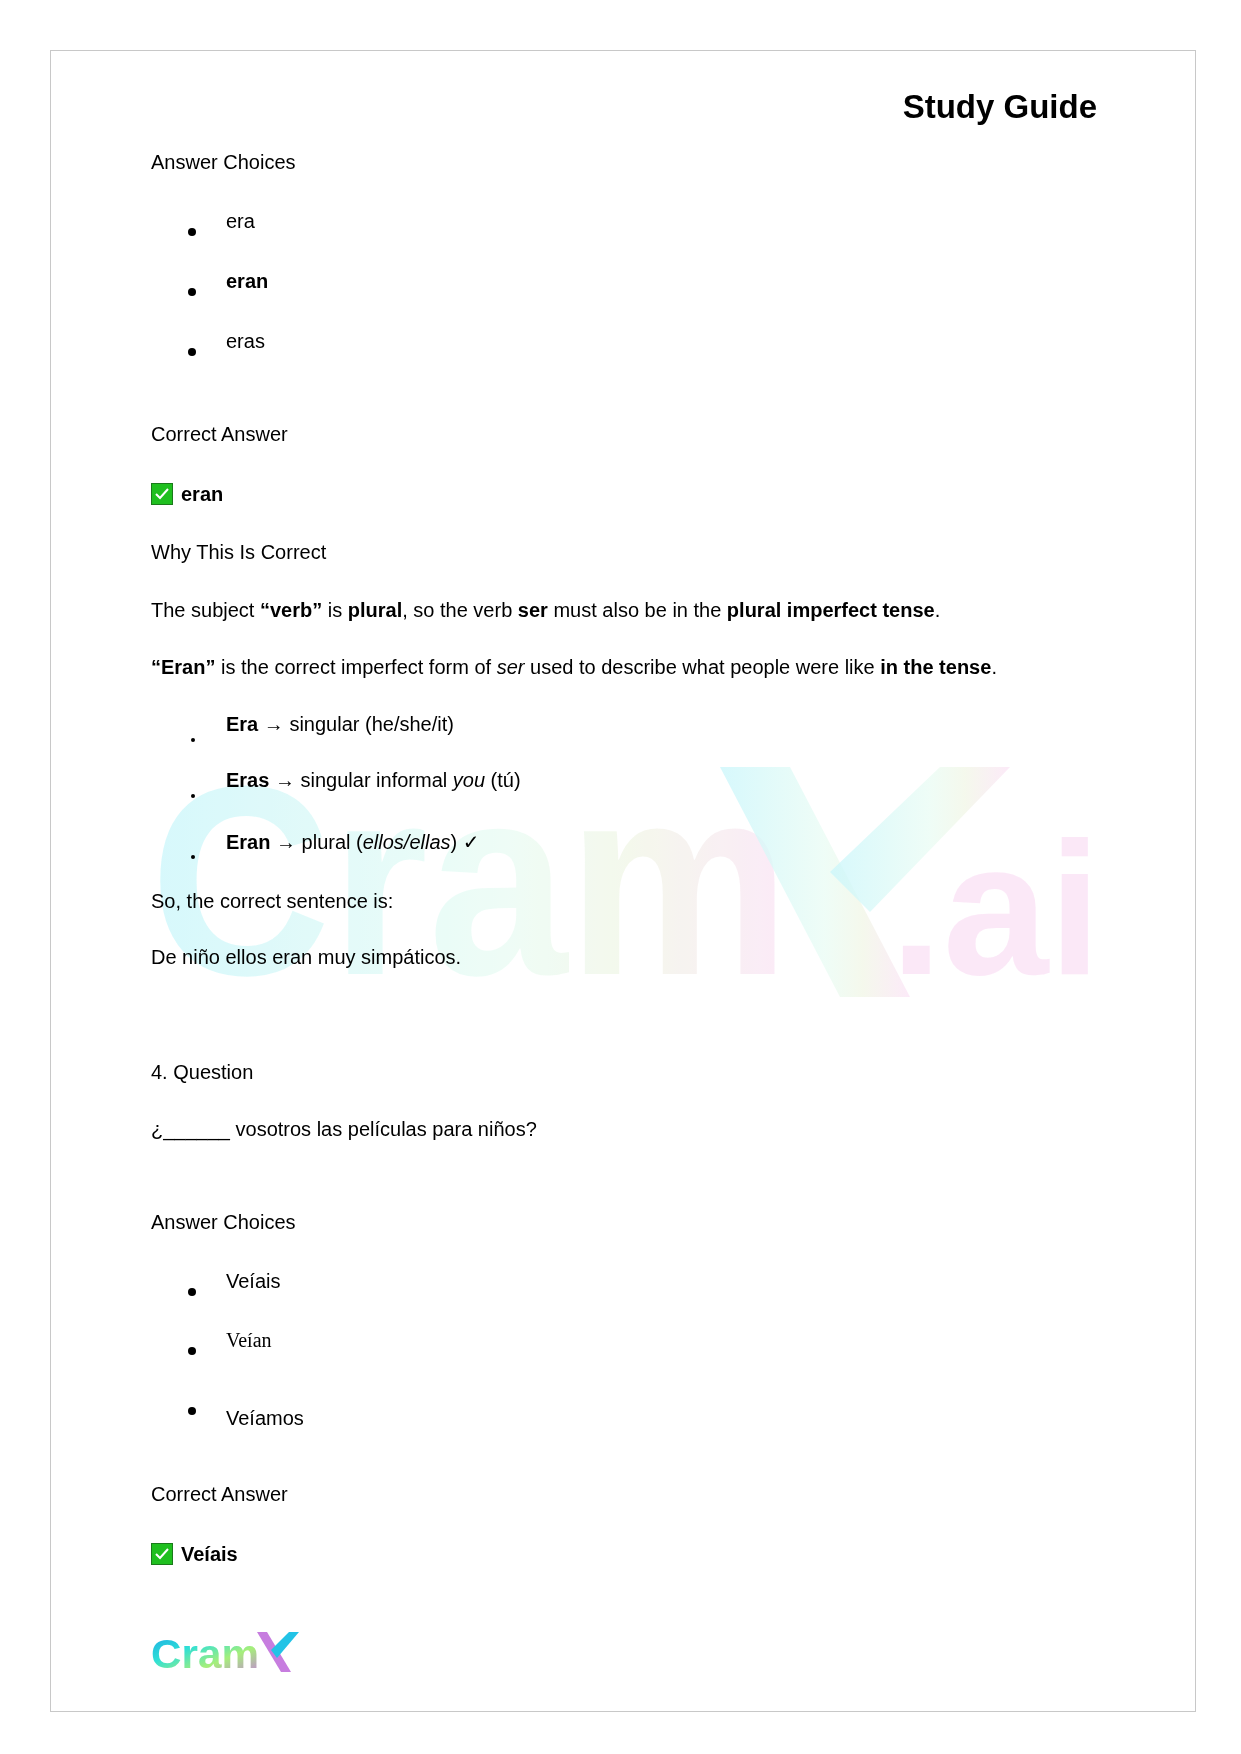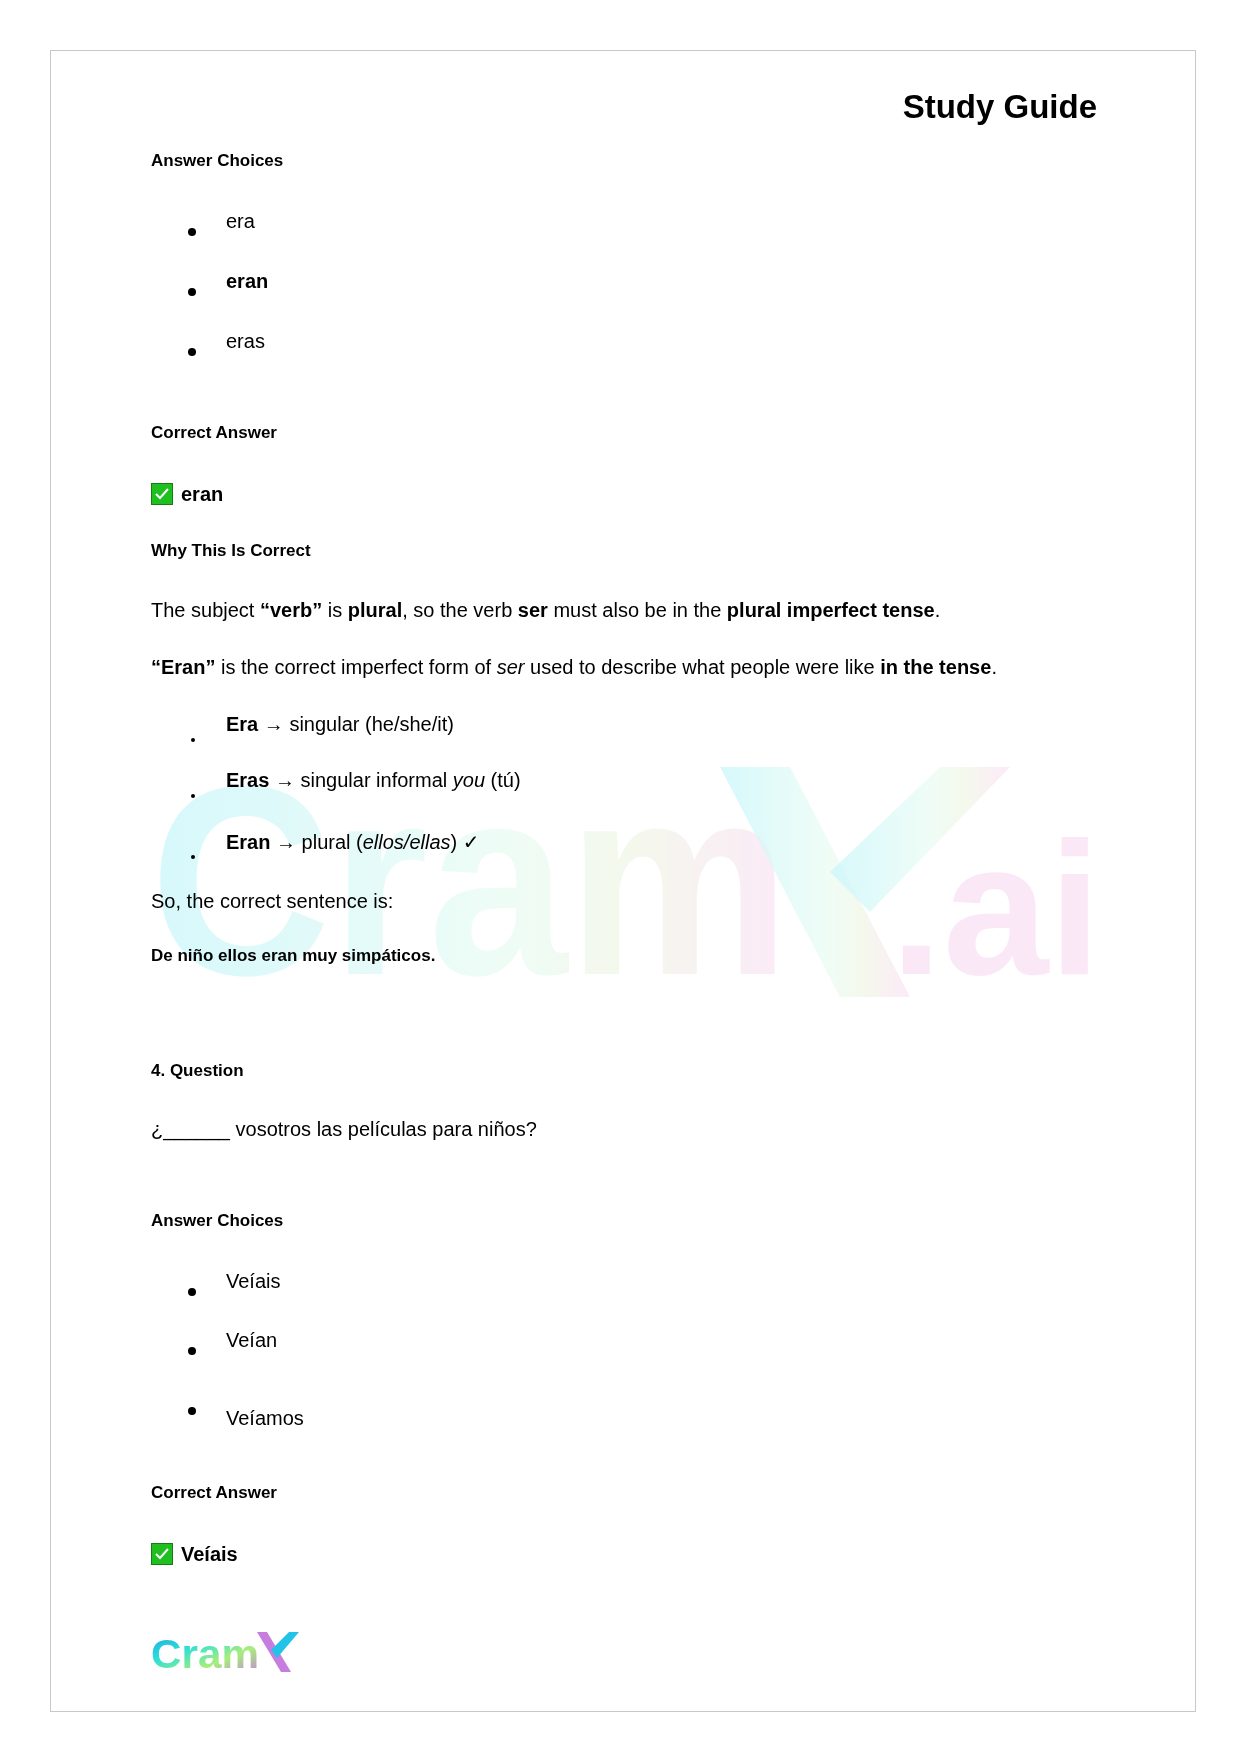--- a/index.html
+++ b/index.html
@@ -1,20 +1,20 @@
 <!DOCTYPE html>
 <html><head>
 <meta charset="utf-8">
 <style>
   html,body{margin:0;padding:0;background:#fff;}
   body{width:1241px;height:1754px;position:relative;overflow:hidden;font-family:"Liberation Sans",sans-serif;color:#000;}
   .page{position:absolute;left:50px;top:50px;width:1146px;height:1662px;border:1px solid #c8c8c8;box-sizing:border-box;background:#fff;}
   .abs{position:absolute;white-space:nowrap;}
   .title{font-size:33px;font-weight:bold;right:144px;top:88px;text-align:center;}
-  .h{font-size:17px;font-weight:bold;left:151px;}
+  .h{font-size:20px;font-weight:normal;left:151px;}
   .p{font-size:20px;left:151px;}
   .li{font-size:20px;left:226px;}
   .bullet{position:absolute;left:188px;font-size:20px;}
   .bdot{display:inline-block;width:8px;height:8px;border-radius:50%;background:#000;}
   .smdot{display:inline-block;width:4px;height:4px;border-radius:50%;background:#000;}
   .check{display:inline-block;width:22px;height:22px;background:#1fbf1f;border:1px solid #1a7a1a;box-sizing:border-box;vertical-align:-4px;margin-right:8px;position:relative;}
   .check svg{position:absolute;left:2px;top:2px;}
   .watermark{position:absolute;left:150px;top:762px;width:950px;height:240px;pointer-events:none;}
   .footer-logo{position:absolute;left:151px;top:1628px;}
   b{font-weight:bold;}
@@ -83,21 +83,21 @@
 
 <div class="abs h" style="top:1061px;">4. Question</div>
 <div class="abs p" style="top:1118px;">¿______ vosotros las películas para niños?</div>
 
 <div class="abs h" style="top:1211px;">Answer Choices</div>
 
 <div>
   <span class="bullet" style="top:1278px;"><span class="bdot"></span></span>
   <div class="abs li" style="top:1270px;">Veíais</div>
   <span class="bullet" style="top:1337px;"><span class="bdot"></span></span>
-  <div class="abs li" style="top:1329px;">Veían</div>
+  <div class="abs li" style="top:1329px;font-family:Liberation Serif, serif;">Veían</div>
   <span class="bullet" style="top:1397px;"><span class="bdot"></span></span>
   <div class="abs li" style="top:1389px;margin-top:18px;">Veíamos</div>
 </div>
 
 <div class="abs h" style="top:1483px;">Correct Answer</div>
 
 <div class="abs p" style="top:1543px;font-weight:bold;">
   <span class="check"><svg width="16" height="16" viewBox="0 0 16 16">
         <path d="M2 8 L6 12 L14 3" stroke="#fff" stroke-width="2" fill="none"></path>
       </svg></span><span>Veíais</span>

